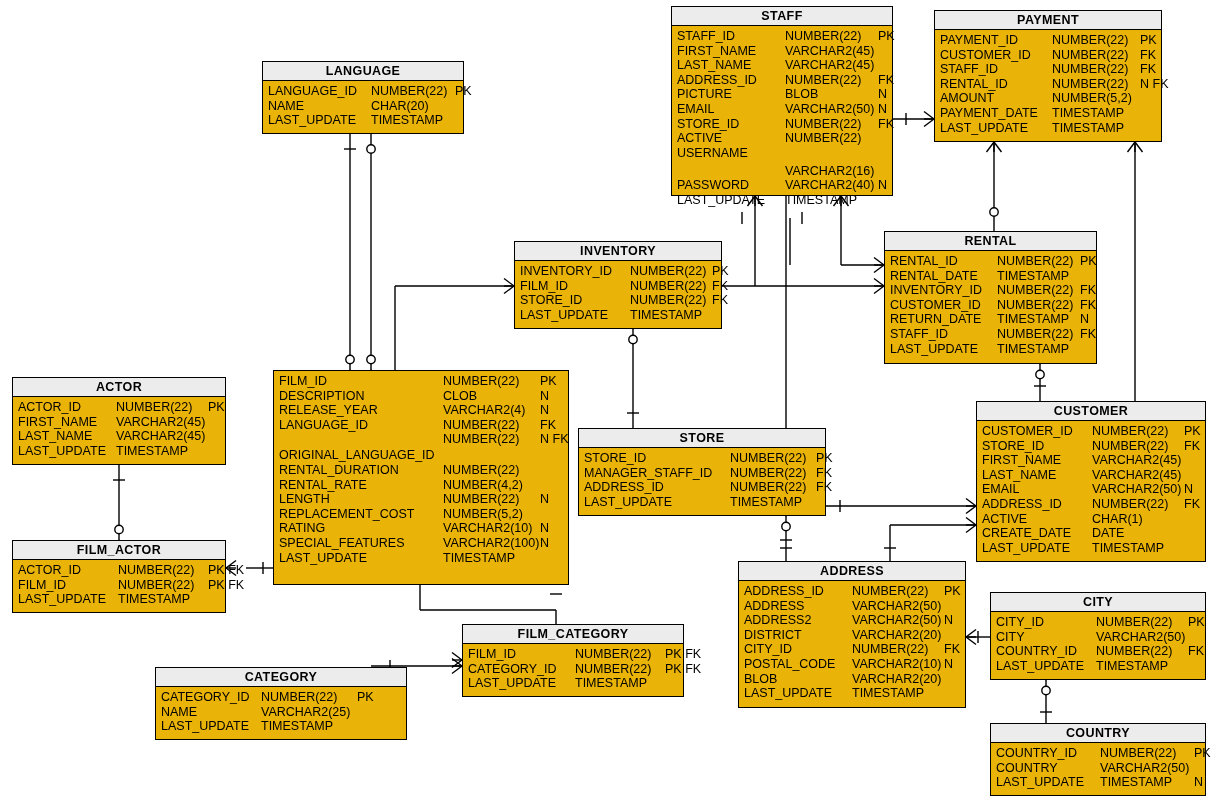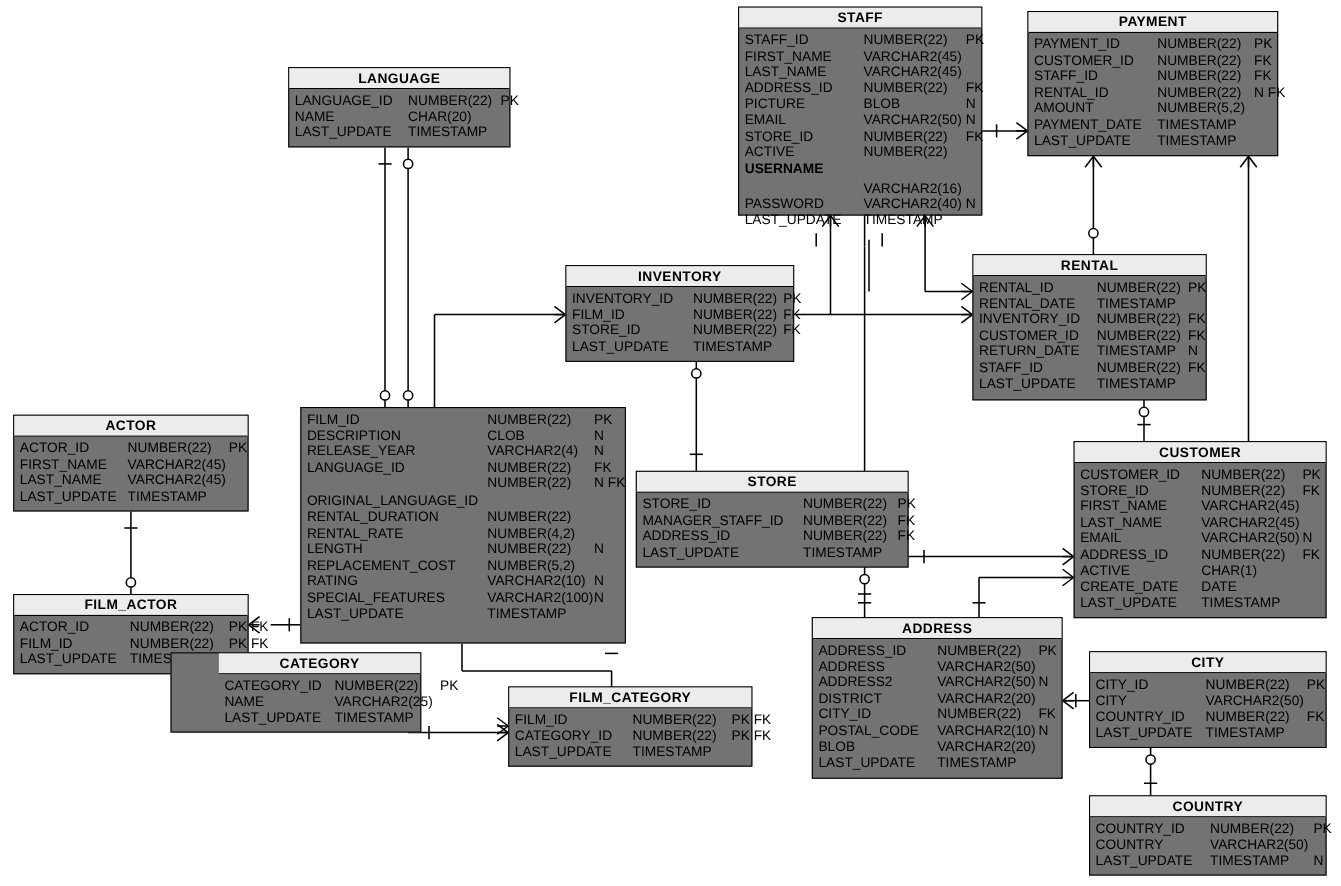--- a/index.html
+++ b/index.html
@@ -1,20 +1,20 @@
 <!DOCTYPE html>
 <html><head>
 <meta charset="utf-8">
 <style>
   html,body{margin:0;padding:0;background:#ffffff;}
   body{font-family:"Liberation Sans","DejaVu Sans",sans-serif;}
   #canvas{position:relative;width:1219px;height:805px;overflow:hidden;background:#fff;}
   #edges{position:absolute;left:0;top:0;width:1219px;height:805px;pointer-events:none;}
 
-  .entity{position:absolute;border:1.5px solid #000;background:#737373;box-sizing:border-box;}
+  .entity{position:absolute;border:1.5px solid #000;background:#eab308;box-sizing:border-box;}
   .entity .hdr{
     background:#ececec;border-bottom:1.5px solid #000;
     text-align:center;font-weight:bold;font-size:12.5px;color:#000;
     line-height:18px;height:18px;letter-spacing:.4px;
   }
   .entity .body{padding:3px 5px 4px 5px;}
   .attr{display:flex;font-size:12.5px;line-height:14.6px;color:#000;white-space:nowrap;}
   .attr .nm{flex:0 0 auto;}
   .attr .ty{flex:0 0 auto;}
   .attr .fl{flex:0 0 auto;}
@@ -216,21 +216,21 @@
             <span class="nm" style="width: 108px;">STORE_ID</span>
             <span class="ty" style="width: 93px;">NUMBER(22)</span>
             <span class="fl">FK</span>
           </div>
           <div class="attr">
             <span class="nm" style="width: 108px;">ACTIVE</span>
             <span class="ty" style="width: 93px;">NUMBER(22)</span>
             <span class="fl"></span>
           </div>
           <div class="attr">
-            <span class="nm" style="width: 108px; font-weight: bold;">USERNAME</span>
+            <span class="nm" style="width: 108px;">USERNAME</span>
             <span class="ty" style="width: 93px; margin-top: 18px;">VARCHAR2(16)</span>
             <span class="fl"></span>
           </div>
           <div class="attr">
             <span class="nm" style="width: 108px;">PASSWORD</span>
             <span class="ty" style="width: 93px;">VARCHAR2(40)</span>
             <span class="fl">N</span>
           </div>
           <div class="attr">
             <span class="nm" style="width: 108px;">LAST_UPDATE</span>
@@ -591,21 +591,21 @@
             <span class="ty" style="width: 92px;">NUMBER(22)</span>
             <span class="fl">FK</span>
           </div>
           <div class="attr">
             <span class="nm" style="width: 100px;">LAST_UPDATE</span>
             <span class="ty" style="width: 92px;">TIMESTAMP</span>
             <span class="fl"></span>
           </div>
         </div>
       </div>
-      <div class="entity" style="left: 155px; top: 593px; width: 228px; height: 73px; padding-left: 43px;">
+      <div class="entity" style="left: 155px; top: 667px; width: 252px; height: 73px;">
         <div class="hdr">CATEGORY</div>
         <div class="body">
           <div class="attr">
             <span class="nm" style="width: 100px;">CATEGORY_ID</span>
             <span class="ty" style="width: 96px;">NUMBER(22)</span>
             <span class="fl">PK</span>
           </div>
           <div class="attr">
             <span class="nm" style="width: 100px;">NAME</span>
             <span class="ty" style="width: 96px;">VARCHAR2(25)</span>

